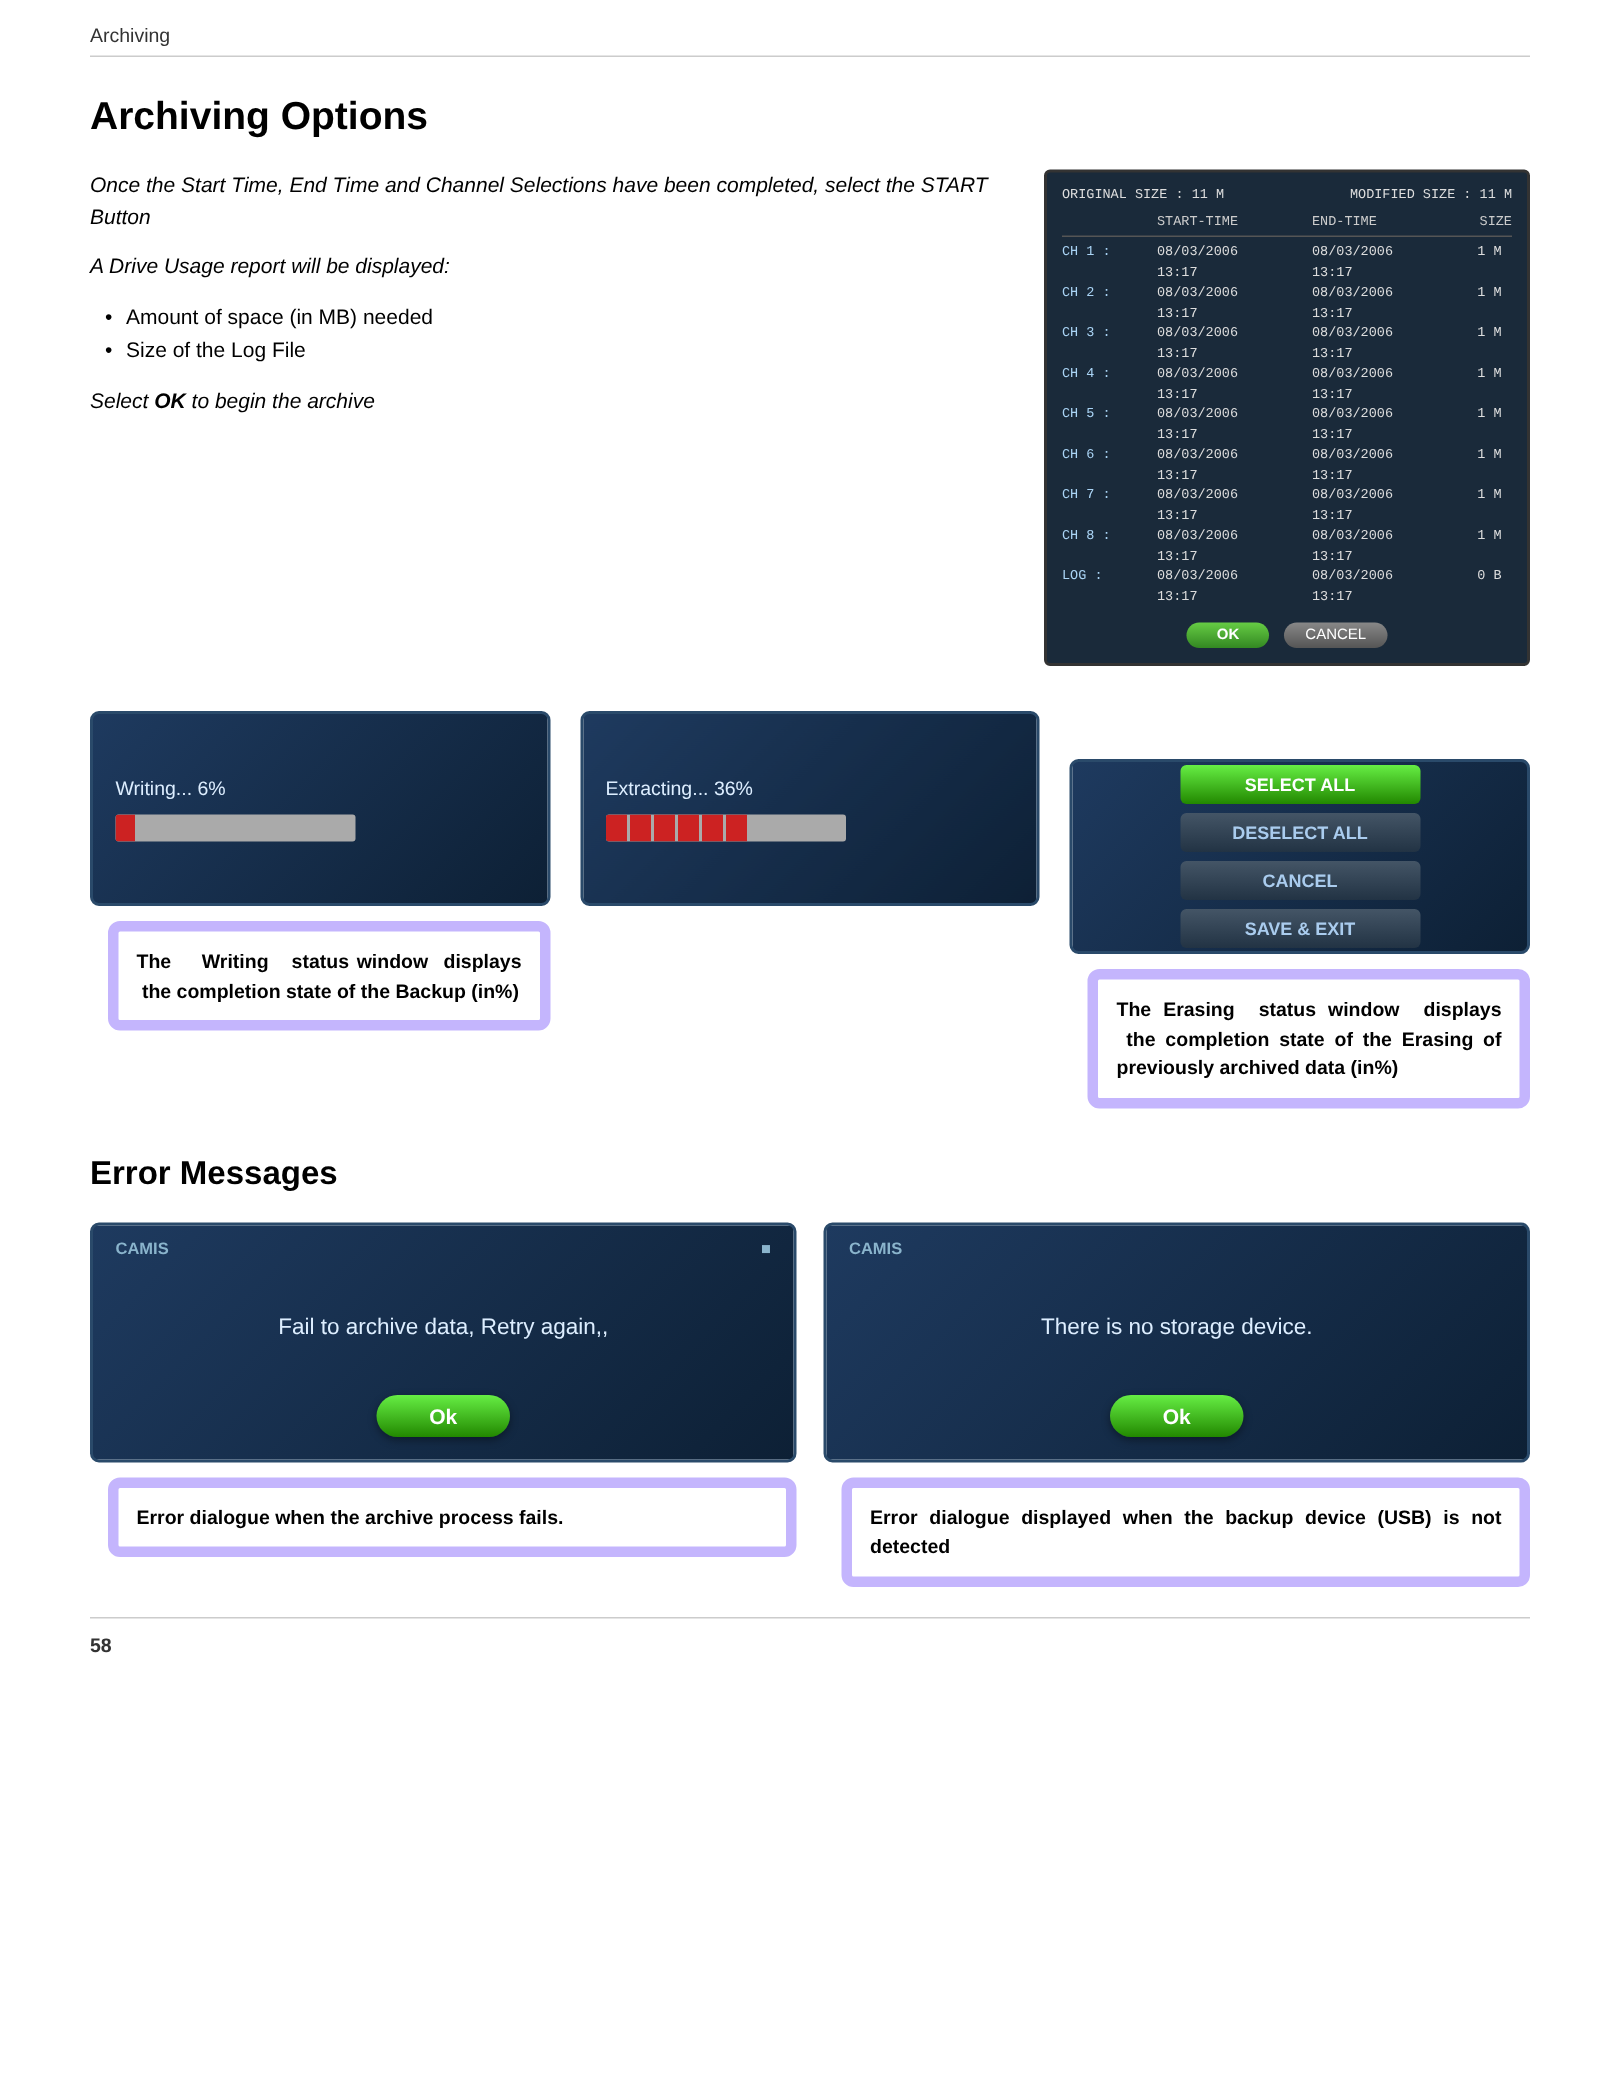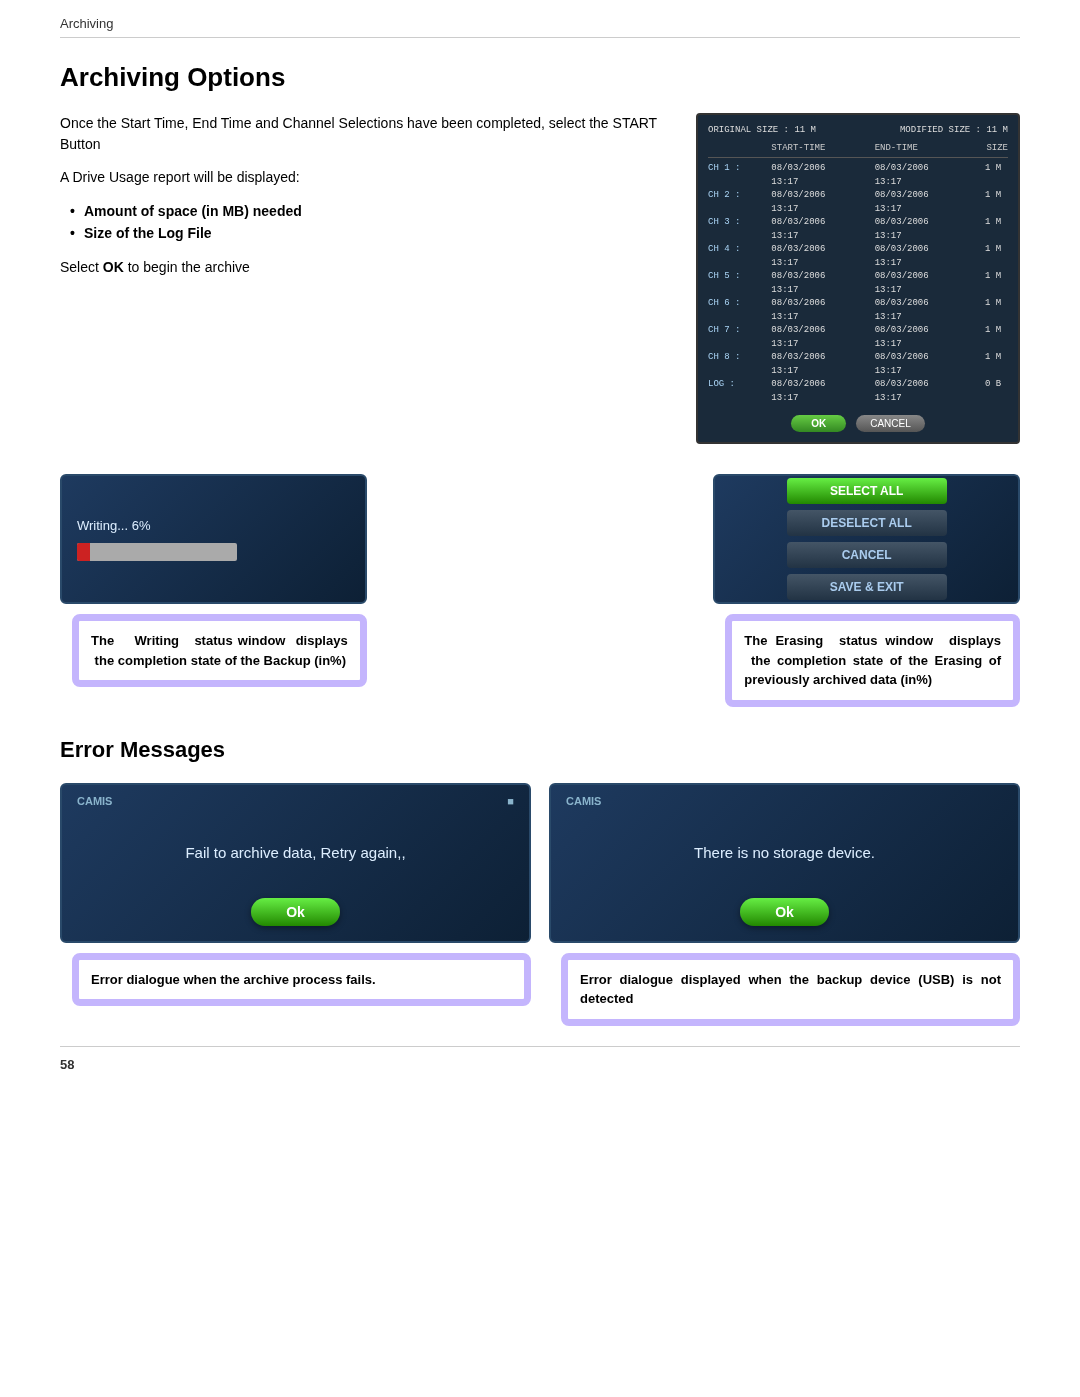--- a/index.html
+++ b/index.html
@@ -47,27 +47,27 @@
     }
 
     .text-column {
       flex: 1;
     }
 
     .text-column p {
       font-size: 14px;
       line-height: 1.5;
       margin-bottom: 12px;
+      font-style: italic;
     }
 
     .bullet-list {
       list-style: none;
       padding-left: 10px;
       margin-bottom: 12px;
-      font-weight: bold;
     }
 
     .bullet-list li {
       font-size: 14px;
       line-height: 1.6;
       padding-left: 14px;
       position: relative;
     }
 
     .bullet-list li::before {
@@ -191,20 +191,21 @@
       justify-content: center;
       align-items: flex-start;
       padding: 15px;
       position: relative;
     }
 
     .status-screen.select-screen {
       align-items: center;
       justify-content: center;
       gap: 6px;
+      margin-top: 32px;
     }
 
     .status-screen .status-title {
       color: #8ab4cc;
       font-size: 10px;
       position: absolute;
       top: 8px;
       left: 10px;
     }
 
@@ -471,20 +472,34 @@
         <div class="progress-bar-container">
           <div class="progress-bar-fill-red" style="width:8%;"></div>
         </div>
       </div>
       <div class="caption-box">
         <strong>The &nbsp;&nbsp;&nbsp;Writing &nbsp;&nbsp;status window &nbsp;displays &nbsp;the completion state of the Backup (in%)</strong>
       </div>
     </div>
 
     <div class="status-item">
+      <div class="status-screen">
+        <span class="status-title"></span>
+        <span class="status-text">Extracting... 36%</span>
+        <div class="progress-bar-container">
+          <div class="progress-bar-fill-red-multi">
+            <div class="progress-segment"></div>
+            <div class="progress-segment"></div>
+            <div class="progress-segment"></div>
+            <div class="progress-segment"></div>
+            <div class="progress-segment"></div>
+            <div class="progress-segment"></div>
+          </div>
+        </div>
+      </div>
     </div>
 
     <div class="status-item">
       <div class="status-screen select-screen">
         <button class="select-btn green">SELECT ALL</button>
         <button class="select-btn dark">DESELECT ALL</button>
         <button class="select-btn dark">CANCEL</button>
         <button class="select-btn dark">SAVE &amp; EXIT</button>
       </div>
       <div class="caption-box">

